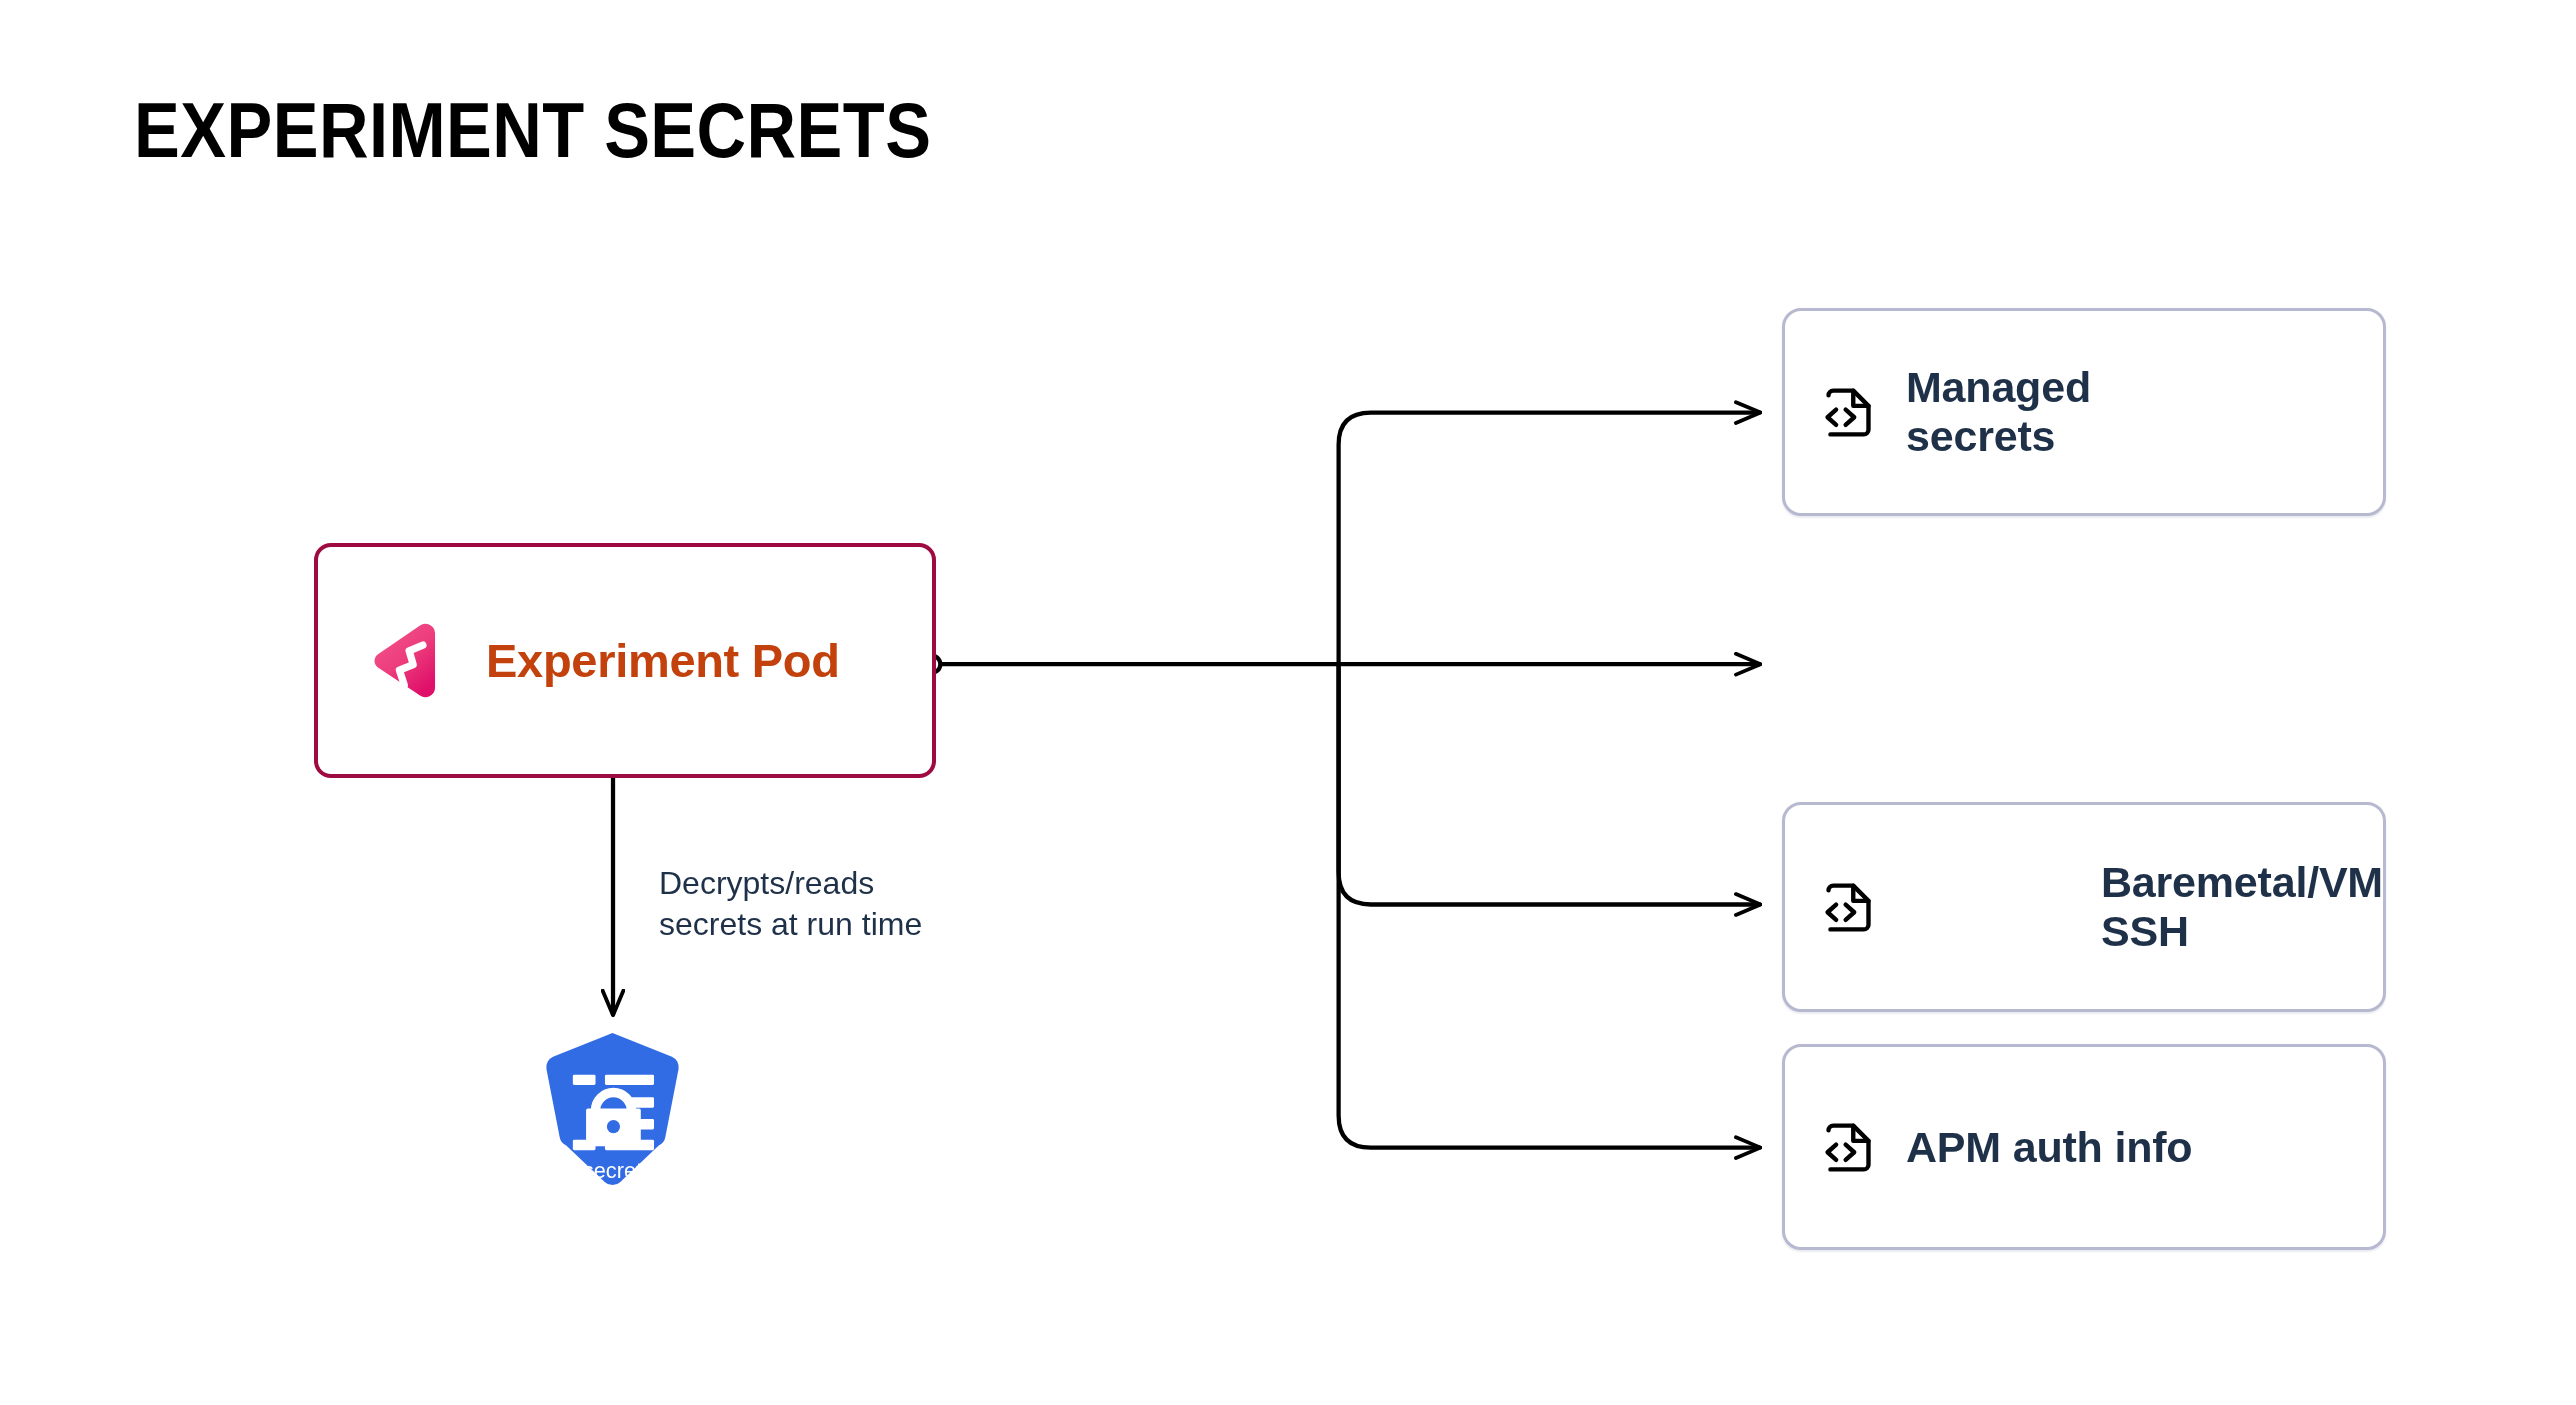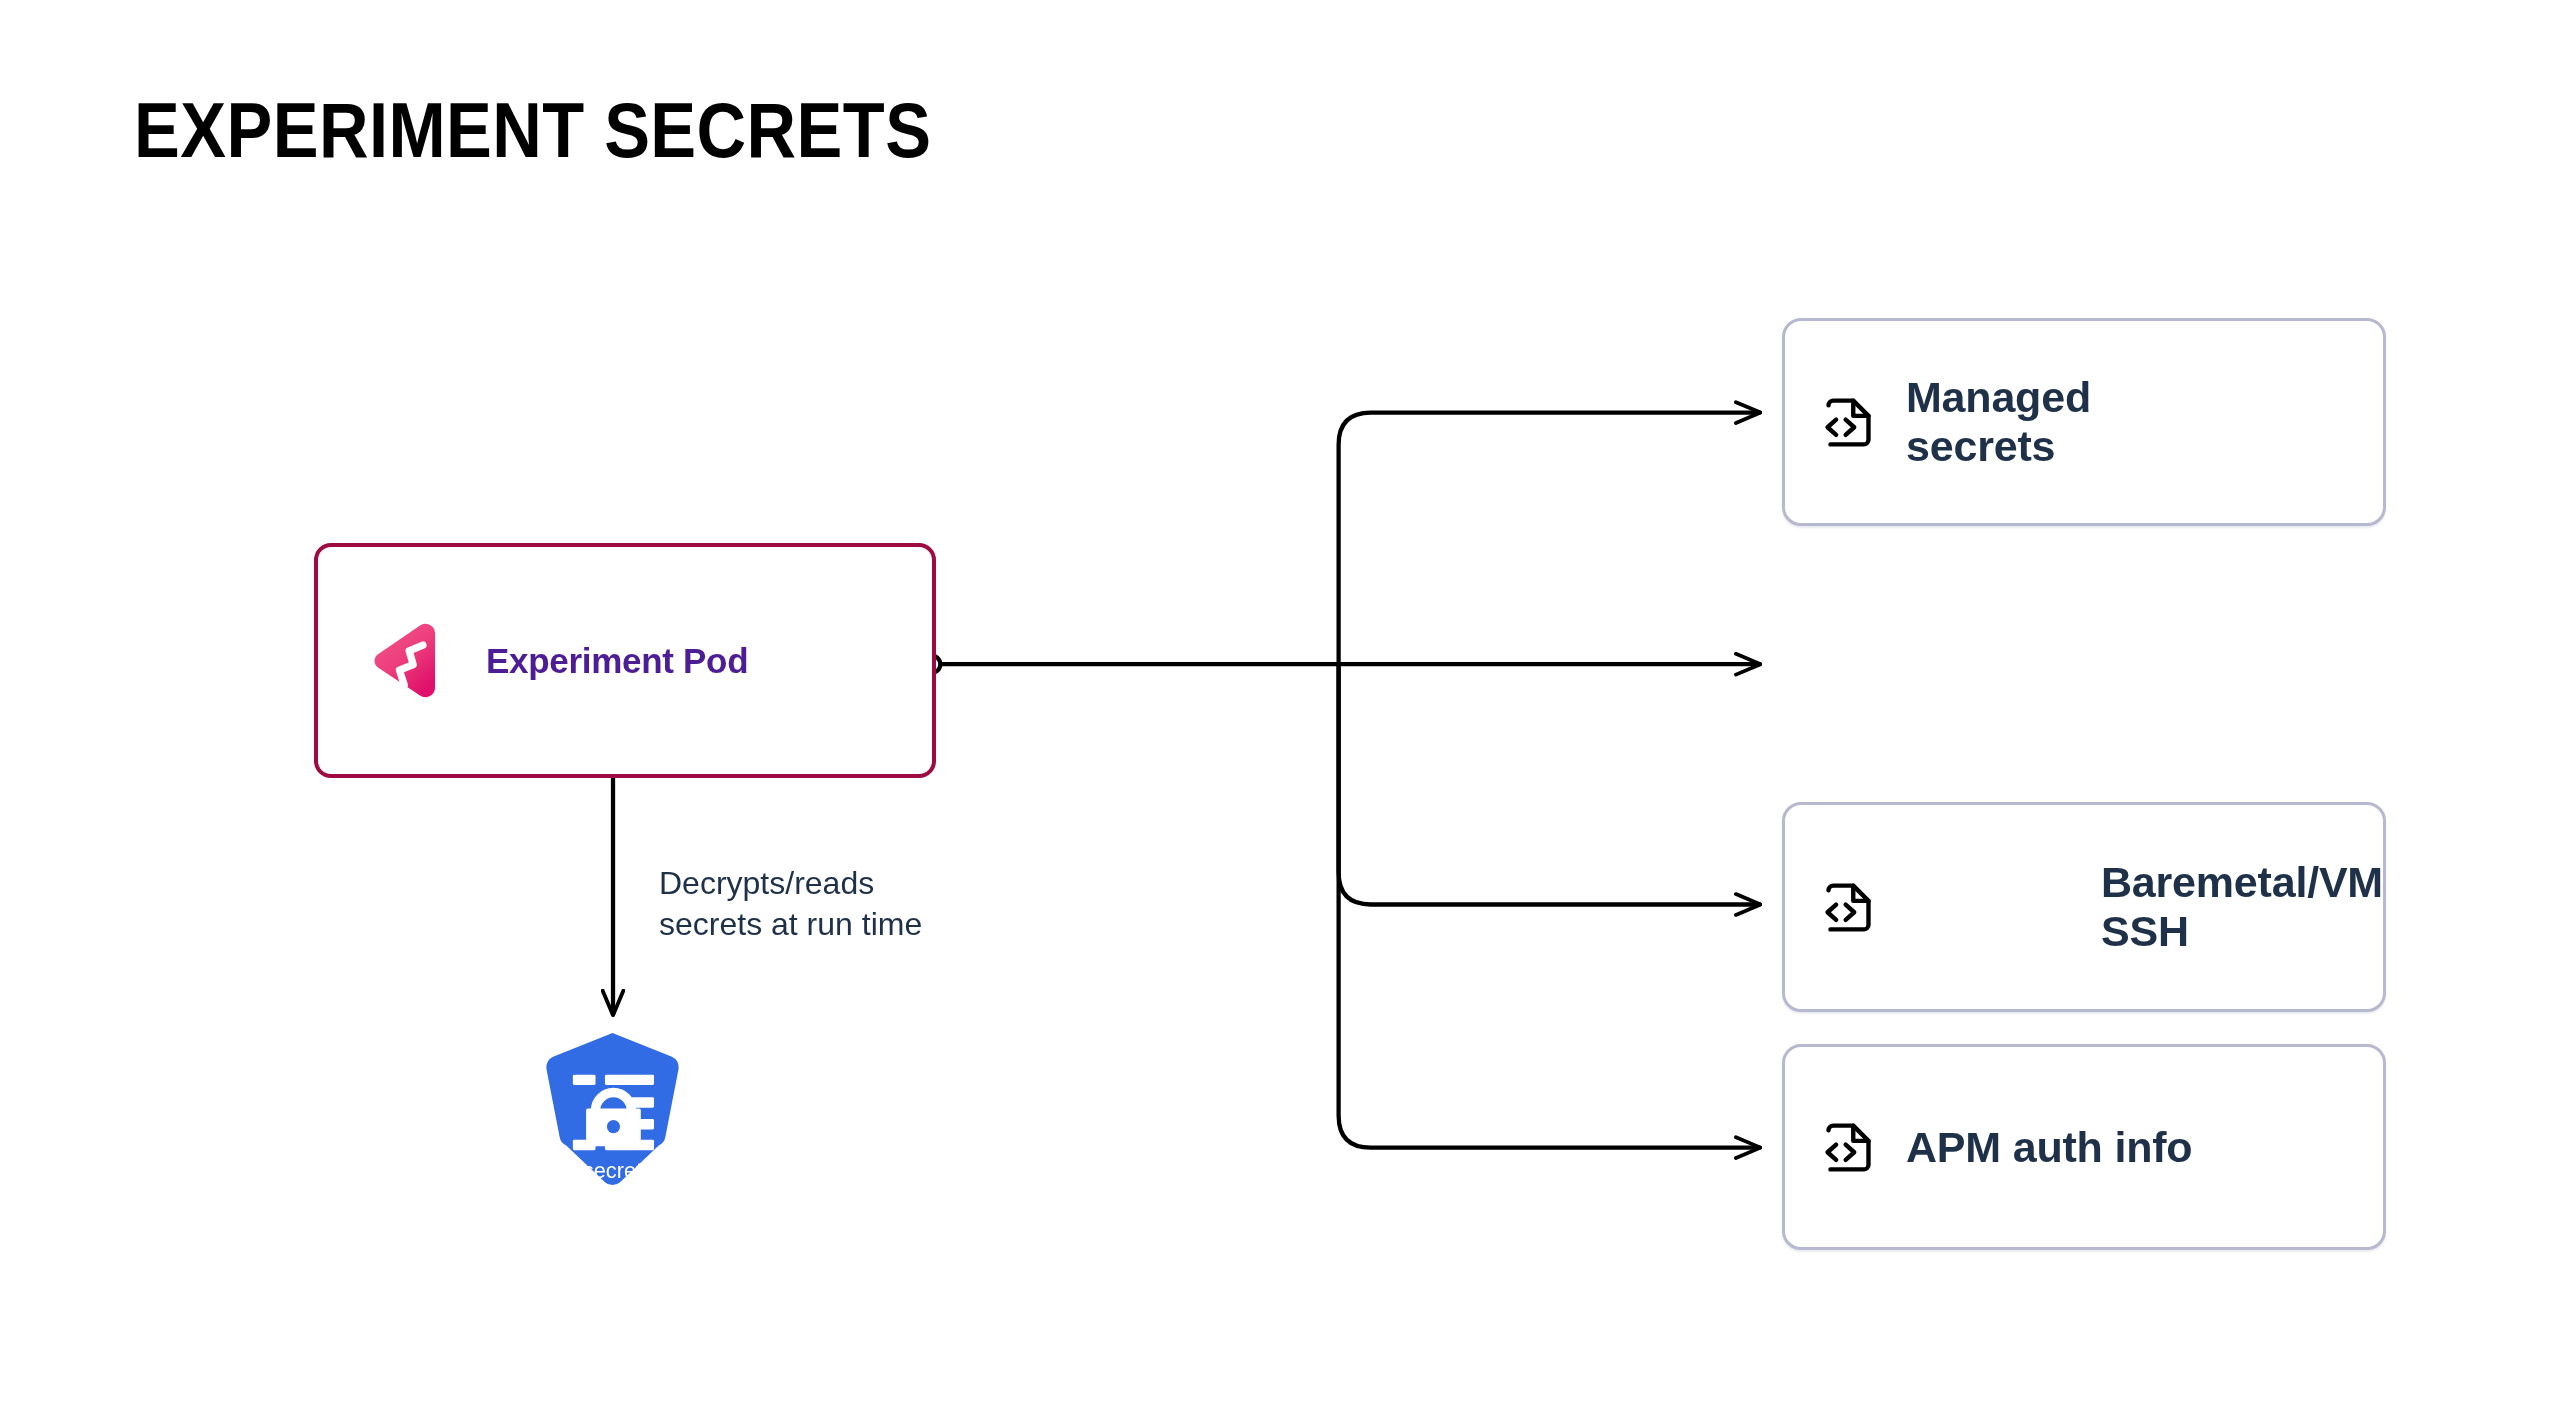--- a/index.html
+++ b/index.html
@@ -61,23 +61,23 @@
     align-items: center;
     padding-left: 49px;
   }
   #pod-logo {
     width: 81px;
     height: 81px;
     flex: 0 0 81px;
     margin-right: 38px;
   }
   #pod-label {
-    font-size: 35px;
+    font-size: 47px;
     font-weight: 700;
-    color: #4c1d95;
+    color: #c2410c;
     letter-spacing: -0.3px;
     white-space: nowrap;
   }
 
   
   #edge-note {
     position: absolute;
     left: 659px;
     top: 863px;
     width: 407px;
@@ -118,21 +118,21 @@
     margin-right: 28px;
   }
   .card-icon svg { display: block; width: 59px; height: 59px; }
   .card-label {
     font-size: 43px;
     font-weight: 700;
     color: #1f3148;
     line-height: 1.13;
     letter-spacing: -0.2px;
   }
-  #card-0 { top: 308px;  height: 208px; margin-top: 10px; }
+  #card-0 { top: 308px;  height: 208px; }
   #card-1 { top: 556px;  height: 210px; }
   #card-2 { top: 802px;  height: 210px; justify-content: space-between; }
   #card-3 { top: 1044px; height: 206px; }
 </style>
 </head>
 <body>
 
 <div id="canvas">
 
   <div id="page-title">EXPERIMENT SECRETS</div>

